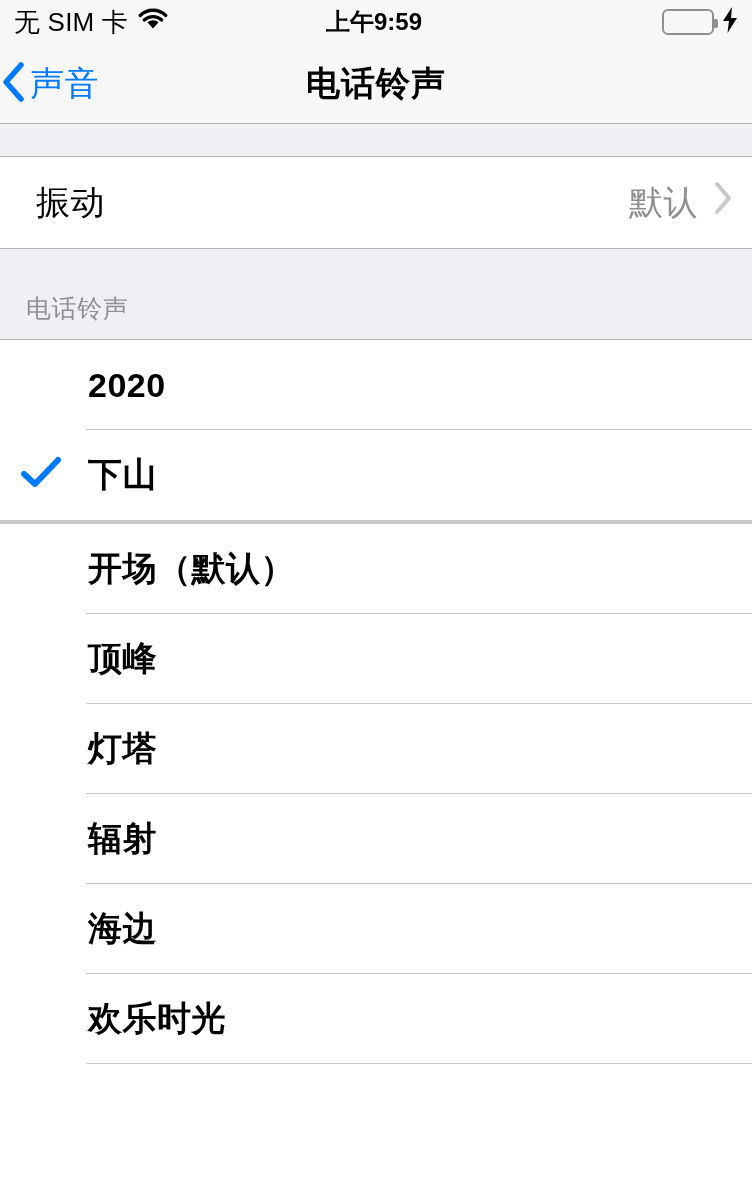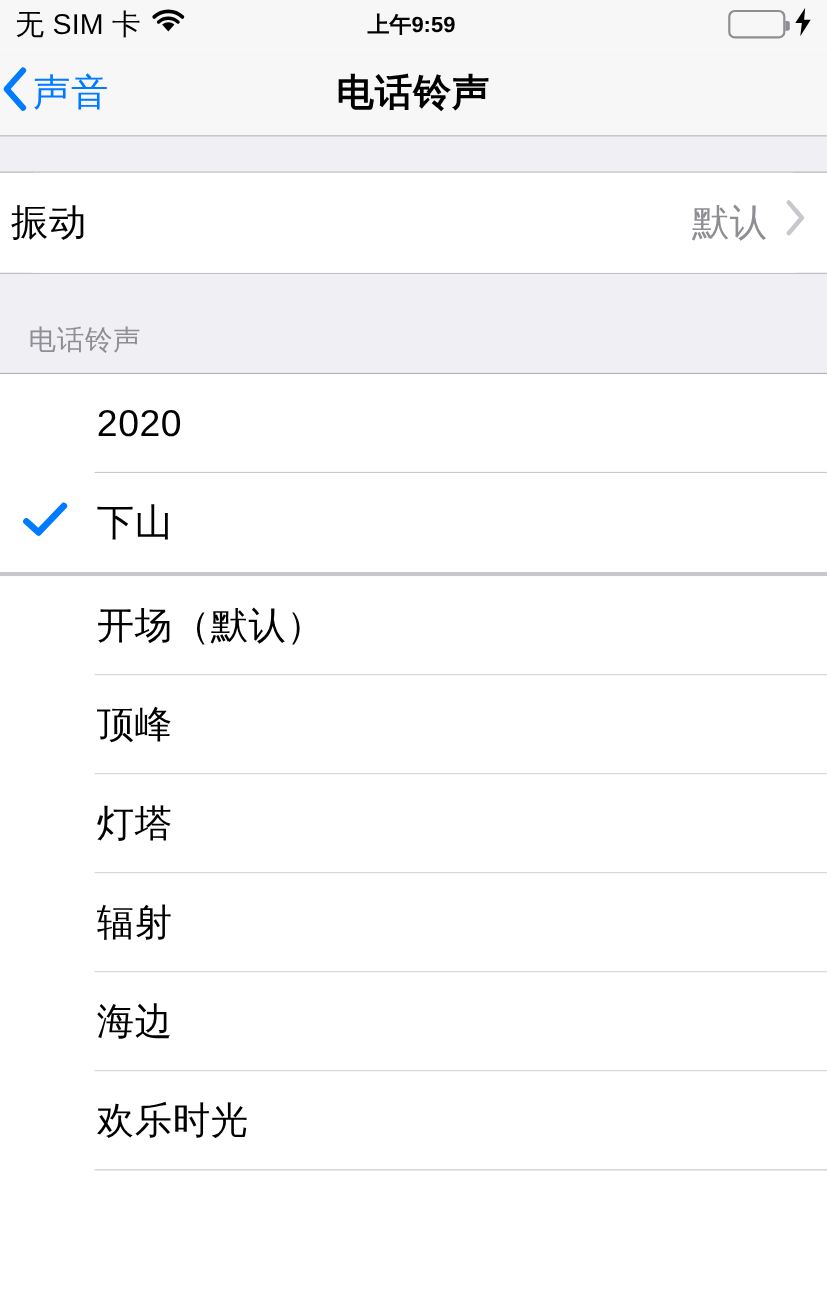--- a/index.html
+++ b/index.html
@@ -38,21 +38,21 @@
     font-size: 26px;
     color: #000;
     letter-spacing: 0.2px;
     white-space: nowrap;
   }
   .wifi-icon { display: block; }
   .status-center {
     position: absolute;
     left: 0; right: 4px;
     text-align: center;
-    font-size: 20px;
+    font-size: 24px;
     font-weight: bold;
     color: #000;
     pointer-events: none;
   }
   .status-right {
     margin-left: auto;
     display: flex;
     align-items: center;
     gap: 2px;
   }
@@ -117,21 +117,21 @@
     background: #efeff4;
     border-bottom: 1px solid #b2b2b2;
   }
   .gap-top { height: 33px; }
 
   .row {
     height: 91px;
     background: #ffffff;
     display: flex;
     align-items: center;
-    padding-left: 10px;
+    padding-left: 36px;
     padding-right: 18px;
     position: relative;
     cursor: pointer;
     border-radius: 32px;
   }
   .row-label {
     font-size: 34px;
     color: #000;
     letter-spacing: 0.5px;
   }
@@ -184,20 +184,21 @@
     display: flex;
     align-items: center;
     justify-content: center;
     padding-right: 6px;
   }
   .check-icon { display: block; }
   .ringtone-label {
     font-size: 34px;
     color: #000;
     letter-spacing: 0.5px;
+    font-weight: bold;
   }
   .ringtone-row .hairline {
     position: absolute;
     left: 86px;
     right: 0;
     bottom: 0;
     height: 1px;
     background: #c8c7cc;
   }
 

